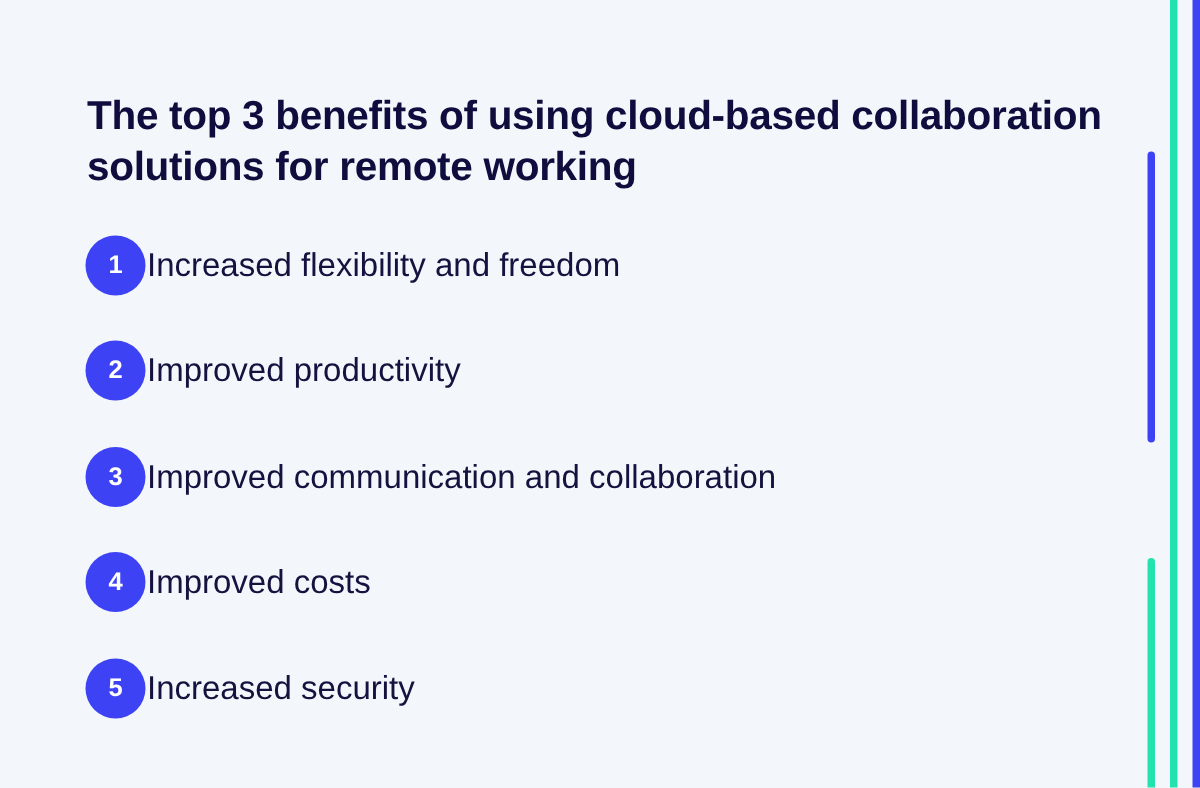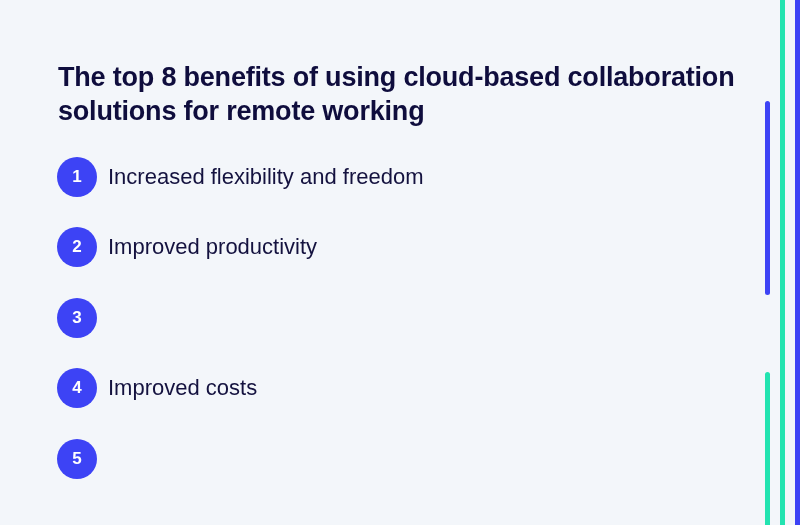--- a/index.html
+++ b/index.html
@@ -3,43 +3,45 @@
 <meta charset="utf-8">
 <style>
   html, body { margin:0; padding:0; }
   body { width:800px; height:525px; background:#f3f6fa; position:relative; overflow:hidden;
          font-family:"Liberation Sans", "DejaVu Sans", sans-serif; }
   .title { position:absolute; left:58px; top:60px; width:680px; margin:0;
            font-size:27px; line-height:34px; font-weight:bold; color:#0f0d3d; letter-spacing:-0.2px; }
   .item { position:absolute; left:57px; height:40px; display:flex; align-items:center; }
   .num { width:40px; height:40px; border-radius:50%; background:#3d43f5; color:#fff;
          font-weight:bold; font-size:17px; display:flex; align-items:center; justify-content:center; flex:none; }
-  .label { margin-left:11px; font-size:22px; color:#14123f; white-space:nowrap; }
+  .label { margin-left:1px; font-size:22px; color:#14123f; white-space:nowrap; }
   .bar { position:absolute; width:5px; }
 </style>
 </head>
 <body>
 
-<h1 class="title">The top 8 benefits of using cloud-based collaboration solutions for remote working</h1>
+<h1 class="title">The top 3 benefits of using cloud-based collaboration solutions for remote working</h1>
 
 <div class="item" style="top:157px">
   <div class="num">1</div>
   <div class="label">Increased flexibility and freedom</div>
 </div>
 <div class="item" style="top:227px">
   <div class="num">2</div>
   <div class="label">Improved productivity</div>
 </div>
 <div class="item" style="top:298px">
   <div class="num">3</div>
+  <div class="label">Improved communication and collaboration</div>
 </div>
 <div class="item" style="top:368px">
   <div class="num">4</div>
   <div class="label">Improved costs</div>
 </div>
 <div class="item" style="top:439px">
   <div class="num">5</div>
+  <div class="label">Increased security</div>
 </div>
 
 <div class="bar" style="left:765px; top:101px; height:194px; background:#3d43f5; border-radius:3px;"></div>
 <div class="bar" style="left:765px; top:372px; height:153px; background:#22e3b0; border-radius:3px 3px 0 0;"></div>
 <div class="bar" style="left:780px; top:0; height:525px; background:#22e3b0;"></div>
 <div class="bar" style="left:795px; top:0; height:525px; background:#3d43f5;"></div>
 
 </body></html>

